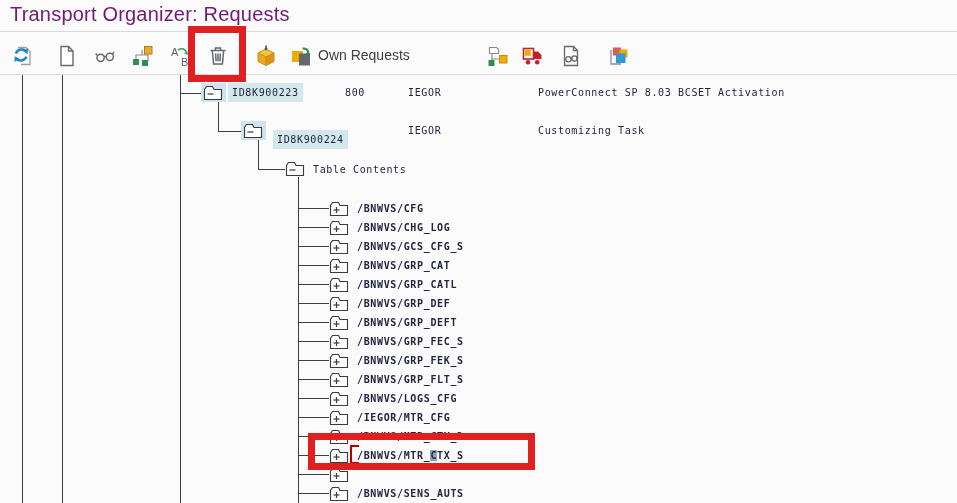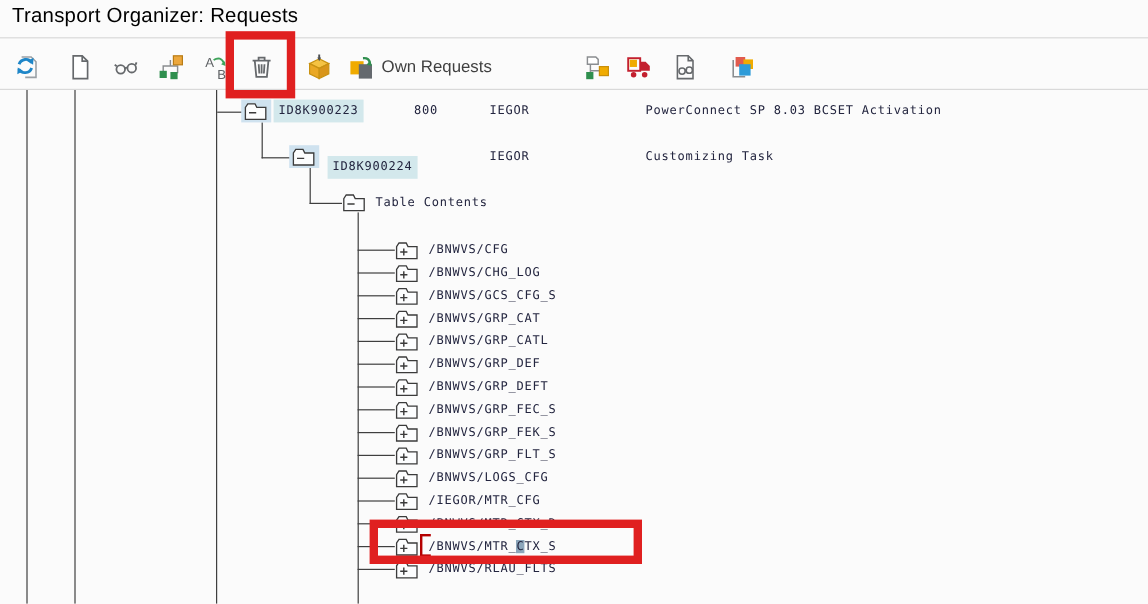--- a/index.html
+++ b/index.html
@@ -1,34 +1,34 @@
 <!DOCTYPE html>
 <html><head>
 <meta charset="utf-8">
 <style>
   html,body{margin:0;padding:0;}
   body{width:957px;height:503px;overflow:hidden;background:#fbfbfb;
        font-family:"Liberation Sans", sans-serif;position:relative;}
   .abs{position:absolute;}
   
-  .title{left:10px;top:3px;font-size:17px;color:#000000;letter-spacing:.2px;}
+  .title{left:10px;top:3px;font-size:20px;color:#701a75;letter-spacing:.2px;}
   .hdiv{left:0;width:957px;height:1px;background:#d9d9d9;}
   
   .tbtn{top:42px;width:28px;height:28px;cursor:pointer;}
   .tbtn svg{position:absolute;left:2px;top:2px;}
   .own-label{left:318px;top:47px;font-size:14px;color:#404040;cursor:pointer;}
   
   .vline{width:1px;background:#3f3f3f;}
   .hline{height:1px;background:#3f3f3f;}
   .mono{font-family:"DejaVu Sans Mono","Liberation Mono",monospace;
         font-size:10px;letter-spacing:.65px;color:#23253f;line-height:19px;white-space:pre;}
   .hl{background:#d3e8ec;padding:0 4px;}
   .iconbg{background:#cfe2ef;width:25px;height:19px;}
   .folder{width:20px;height:16px;display:block;}
-  .leaf-rows{left:0;top:199px;width:818px;}
+  .leaf-rows{left:0;top:199px;width:818px;font-weight:bold;}
   .leaf-row{position:relative;height:19px;width:957px;}
   .leaf-row .tick{position:absolute;left:298px;top:9px;width:31px;height:1px;background:#3f3f3f;}
   .leaf-row .fold{position:absolute;left:329px;top:2px;}
   .leaf-row .lbl{position:absolute;left:357px;top:0;}
   .cursor-char{background:#8ca6bb;}
   
   .ann{border:7px solid #e02020;box-sizing:border-box;z-index:50;}
   .cursor-bracket{left:350px;top:445px;width:7px;height:15px;z-index:40;
       border-left:2px solid #b40000;border-top:2px solid #b40000;border-bottom:2px solid #b40000;}
 </style>
@@ -339,19 +339,29 @@
   </div>
     <div class="leaf-row">
     <div class="tick"></div>
     <span class="fold">
         <svg class="folder" width="19" height="15" viewBox="0 0 20 16">
       <path d="M1.5 14.5V4.5L3.5 1.5H9.5L11 4.5H18.5V14.5Z" fill="#fcfdfe" stroke="#3b3b3b" stroke-width="1.1"></path>
       <line x1="4.5" y1="9" x2="10.5" y2="9" stroke="#3b3b3b" stroke-width="1.2"></line>
       <line x1="7.5" y1="6" x2="7.5" y2="12" stroke="#3b3b3b" stroke-width="1.2"></line>
     </svg>
       </span>
-    <span class="lbl mono">/BNWVS/RLAU_FLTS</span>
+  </div>
+    <div class="leaf-row">
+    <div class="tick"></div>
+    <span class="fold">
+        <svg class="folder" width="19" height="15" viewBox="0 0 20 16">
+      <path d="M1.5 14.5V4.5L3.5 1.5H9.5L11 4.5H18.5V14.5Z" fill="#fcfdfe" stroke="#3b3b3b" stroke-width="1.1"></path>
+      <line x1="4.5" y1="9" x2="10.5" y2="9" stroke="#3b3b3b" stroke-width="1.2"></line>
+      <line x1="7.5" y1="6" x2="7.5" y2="12" stroke="#3b3b3b" stroke-width="1.2"></line>
+    </svg>
+      </span>
+    <span class="lbl mono">/BNWVS/SENS_AUTS</span>
   </div>
   </div>
 
 <div class="abs ann" style="left:188px;top:26px;width:58px;height:56px"></div>
 <div class="abs ann" style="left:308px;top:433px;width:227px;height:37px"></div>
 <div class="abs cursor-bracket"></div>
 
 </body></html>

